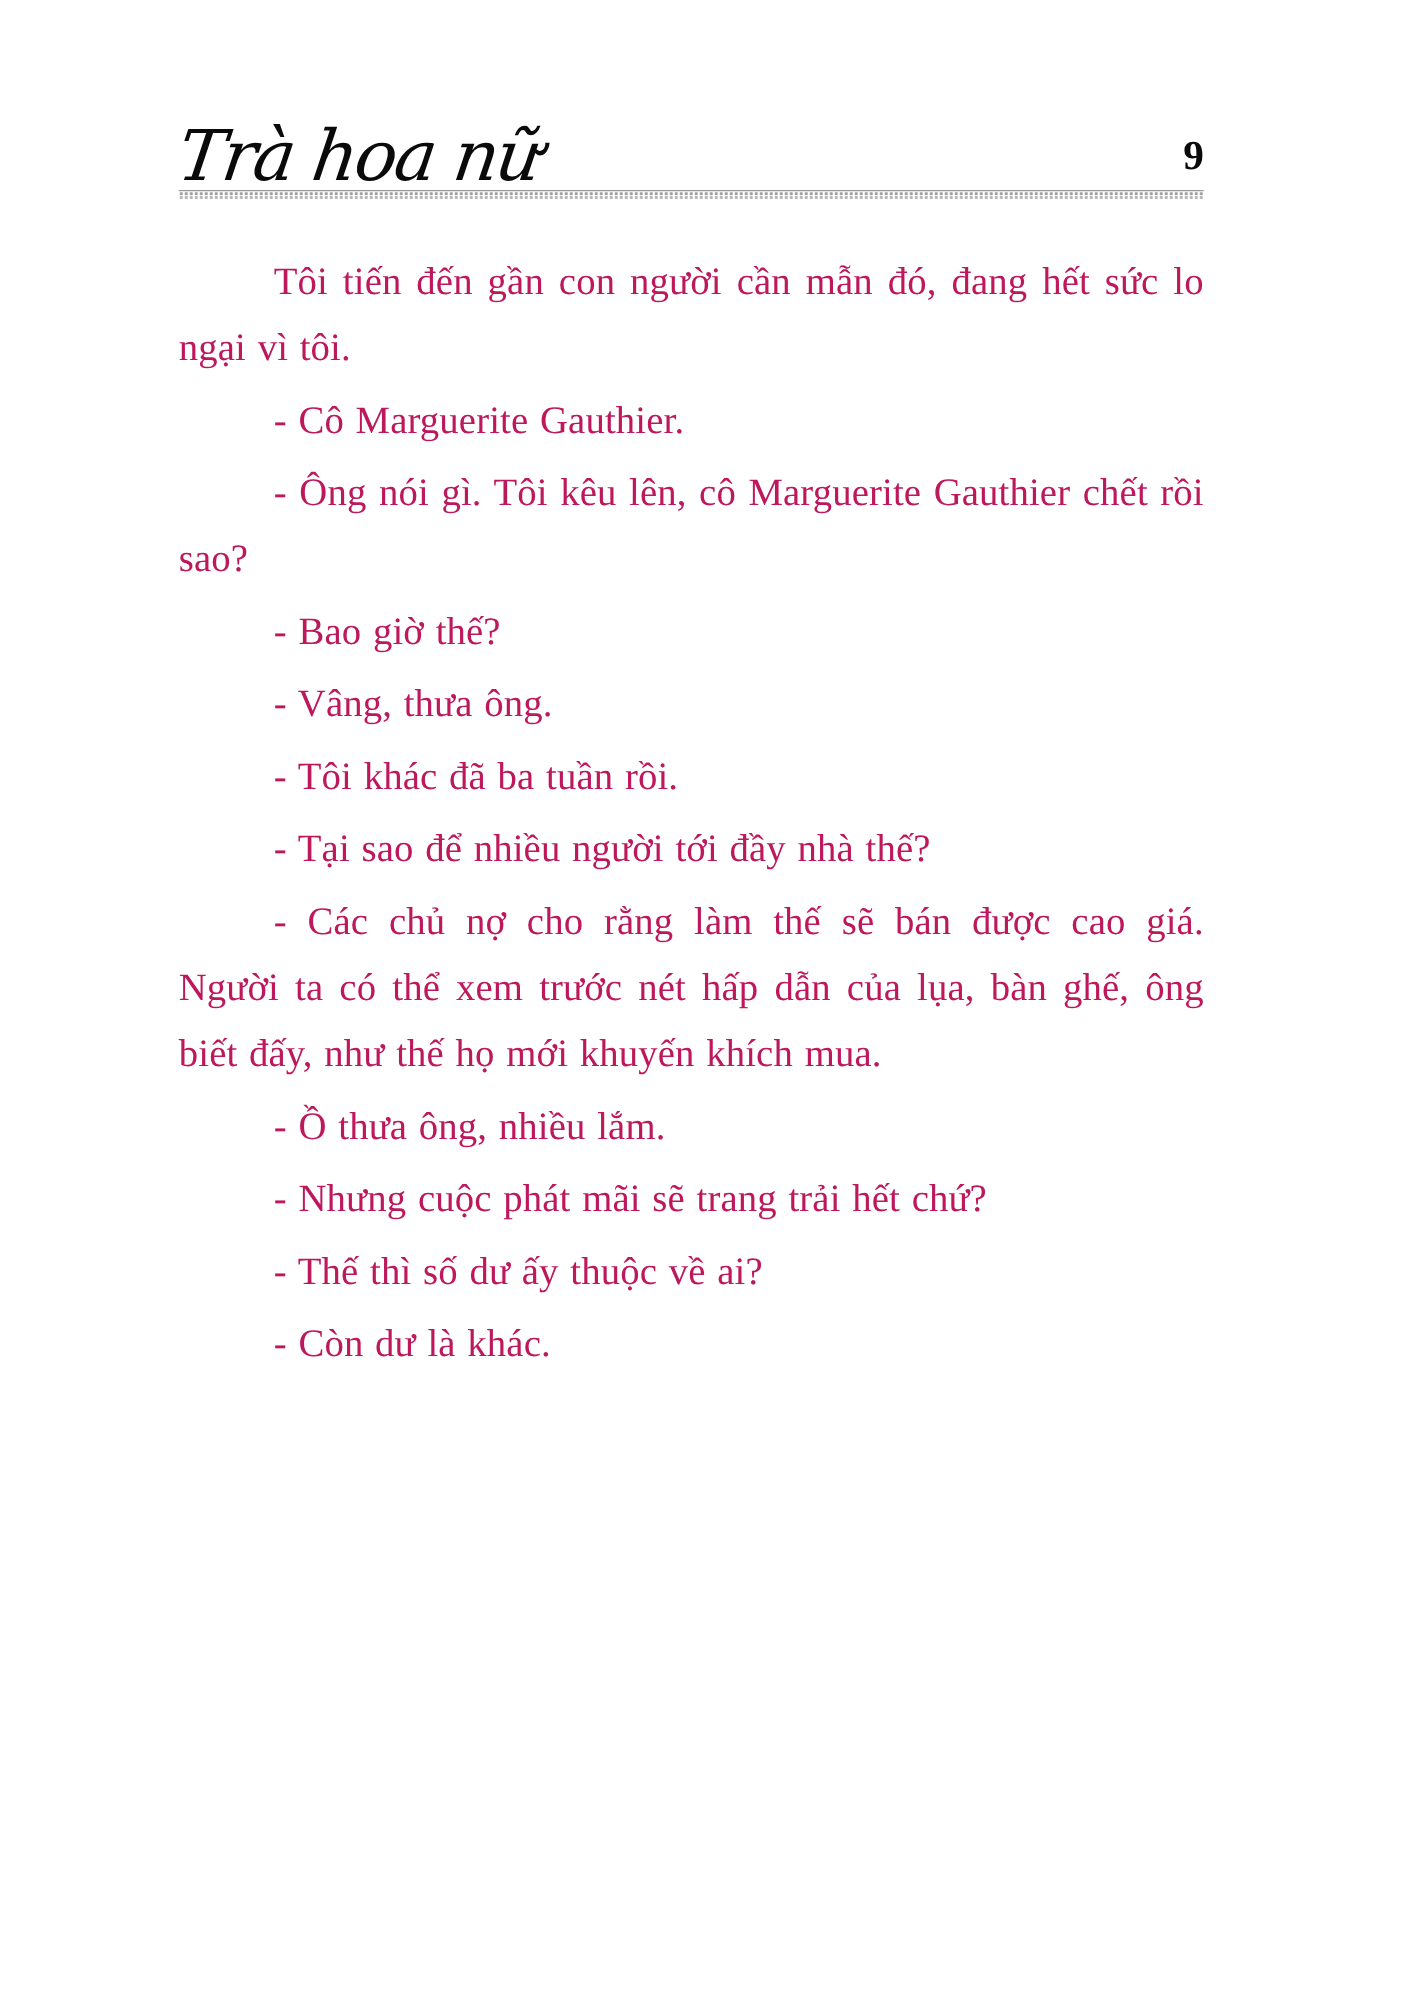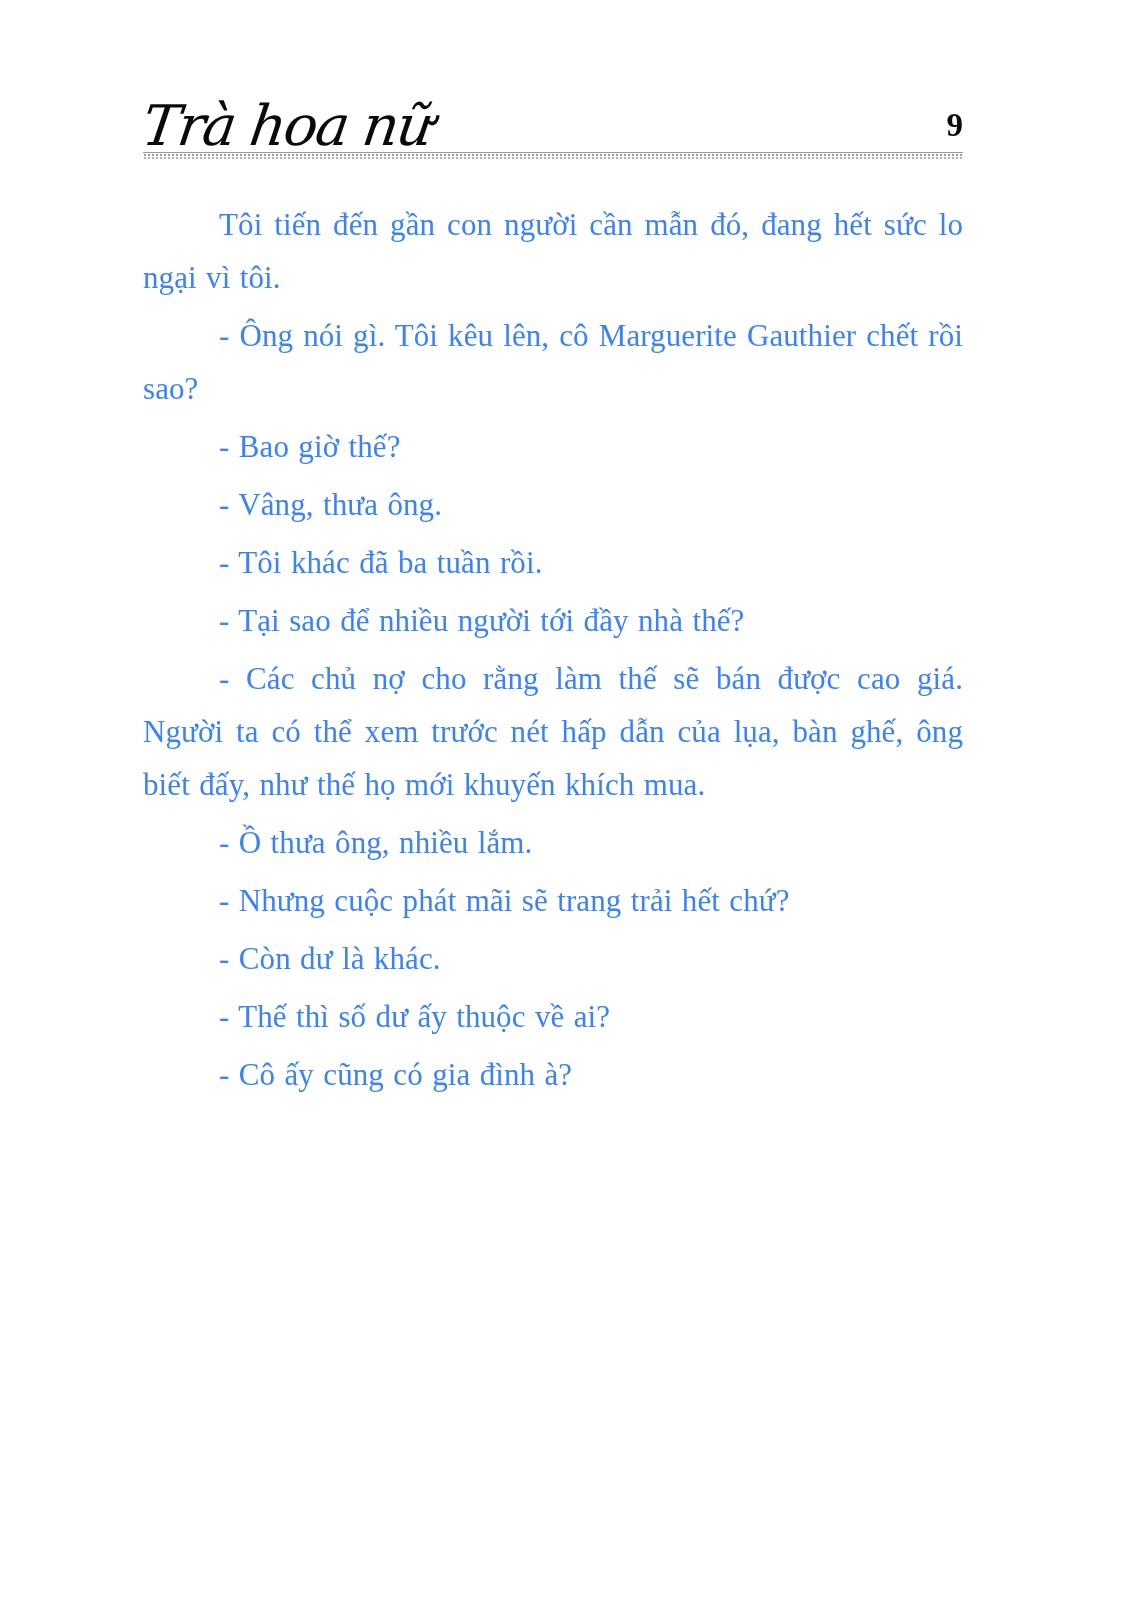--- a/index.html
+++ b/index.html
@@ -72,44 +72,44 @@
     margin-top: 52px;
   }
   .para {
     margin: 0 0 5px 0;
     font-size: 31px;
     line-height: 53px;
     text-align: justify;
     text-indent: 76px;
     letter-spacing: 0.1px;
     word-spacing: 1.5px;
-    color: #3b82f6;
+    color: #be185d;
   }
 </style>
 </head>
 <body>
 
 <div class="page">
   <div class="page-inner">
 
     <div class="page-header">
       <div class="book-title">Trà hoa nữ</div>
       <div class="page-number">9</div>
       <div class="header-rule"></div>
     </div>
 
     <div class="body-text">
         <p class="para">Tôi tiến đến gần con người cần mẫn đó, đang hết sức lo ngại vì tôi.</p>
+        <p class="para">- Cô Marguerite Gauthier.</p>
         <p class="para">- Ông nói gì. Tôi kêu lên, cô Marguerite Gauthier chết rồi sao?</p>
         <p class="para">- Bao giờ thế?</p>
         <p class="para">- Vâng, thưa ông.</p>
         <p class="para">- Tôi khác đã ba tuần rồi.</p>
         <p class="para">- Tại sao để nhiều người tới đầy nhà thế?</p>
         <p class="para">- Các chủ nợ cho rằng làm thế sẽ bán được cao giá. Người ta có thể xem trước nét hấp dẫn của lụa, bàn ghế, ông biết đấy, như thế họ mới khuyến khích mua.</p>
         <p class="para">- Ồ thưa ông, nhiều lắm.</p>
         <p class="para">- Nhưng cuộc phát mãi sẽ trang trải hết chứ?</p>
+        <p class="para">- Thế thì số dư ấy thuộc về ai?</p>
         <p class="para">- Còn dư là khác.</p>
-        <p class="para">- Thế thì số dư ấy thuộc về ai?</p>
-        <p class="para">- Cô ấy cũng có gia đình à?</p>
       </div>
 
   </div>
 </div>
 
 </body></html>

